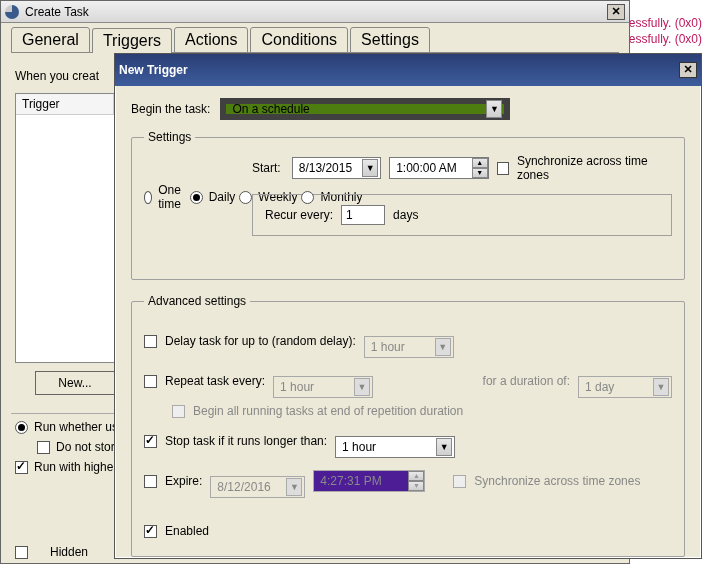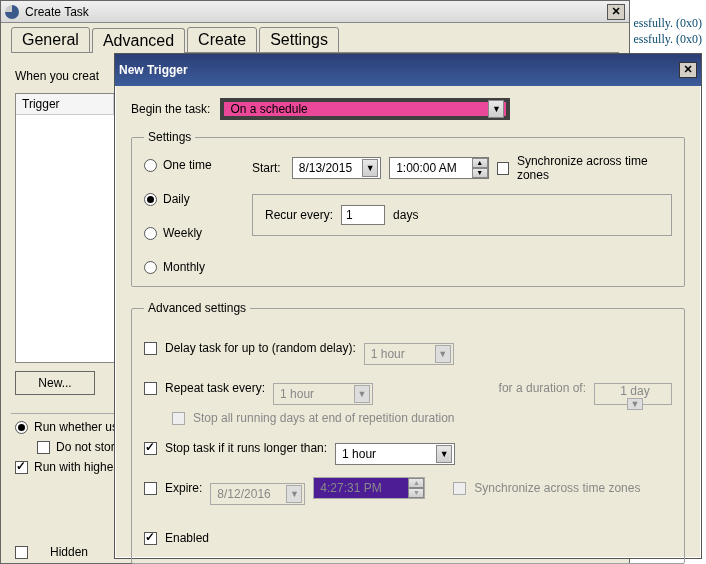--- a/index.html
+++ b/index.html
@@ -12,23 +12,22 @@
     height: 564px;
     position: relative;
     overflow: hidden;
   }
 
   
   .bg-text {
     position: absolute;
     right: 4px;
     font-size: 12px;
-    color: #0c4a6e;
+    color: #be185d;
     pointer-events: none;
-    font-family: Liberation Serif, serif;
   }
   .bg-text.t1 { top: 16px; }
   .bg-text.t2 { top: 32px; }
 
   
   .ct-window {
     position: absolute;
     top: 0; left: 0;
     width: 630px;
     height: 564px;
@@ -105,21 +104,21 @@
   .ct-trigger-grid .hdr {
     background: #f5f5f5;
     border-bottom: 1px solid #ccc;
     border-right: 1px solid #ccc;
     padding: 3px 6px;
     font-size: 12px;
   }
   .ct-newbtn-wrap {
     margin-top: 8px;
     display: flex;
-    justify-content: flex-start;
+    justify-content: flex-end;
     width: 100px;
   }
   .ct-newbtn {
     width: 80px; height: 24px;
     border: 1px solid #666;
     background: #ece9d8;
     font-size: 12px;
     cursor: pointer;
   }
   .ct-divider {
@@ -167,22 +166,22 @@
     font-size:11px; line-height:13px; text-align:center;
     cursor:pointer;
   }
 
   .nt-body { padding: 12px 16px 8px 16px; }
 
   .nt-row { display:flex; align-items:center; gap:10px; margin-bottom:10px; }
   .nt-select {
     flex: none;
     width: 290px; height:22px;
-    border:4px solid #404040;
-    background:#ec4899;
+    border:6px solid #404040;
+    background:#4d7c0f;
     display:flex; align-items:center; justify-content:space-between;
     padding:0 2px 0 6px;
     cursor:pointer;
   }
   .nt-select .arrow {
     width:16px; height:18px;
     background: linear-gradient(#e8e8e8,#cfcfcf);
     border:1px solid #888;
     display:flex; align-items:center; justify-content:center;
     font-size:9px;
@@ -199,21 +198,21 @@
     padding: 0 4px;
     font-size:12px;
     color:#000;
     background: #ece9d8;
   }
 
   .settings-flex { display:flex; gap: 6px; }
   .settings-left {
     width: 90px;
     border-right-width: 0;
-    display:flex; flex-direction:column; gap:20px;
+    display:flex; flex-direction:row; gap:4px;
     padding-top:4px;
   }
   .settings-left label { display:flex; align-items:center; gap:6px; font-size:12px; cursor:pointer;}
   .settings-left input[type=radio] { width:13px; height:13px; appearance:none; border:1px solid #555; border-radius:50%; background:#fff; position:relative; }
   .settings-left input[type=radio]:checked::after { content:''; position:absolute; top:2px; left:2px; width:7px; height:7px; border-radius:50%; background:#000; }
 
   .settings-right { flex:1; display:flex; flex-direction:column; gap:12px; padding-left:6px;}
 
   .start-row { display:flex; align-items:center; gap:8px; flex-wrap: nowrap;}
   .start-row .lbl { width: 34px; }
@@ -302,22 +301,23 @@
 
 <div class="ct-window">
   <div class="ct-titlebar">
     <span class="ti-icon"></span>
     <span class="title">Create Task</span>
     <div class="close">✕</div>
   </div>
 
   <div class="ct-tabs">
     <div class="ct-tab">General</div>
-    <div class="ct-tab active">Advanced</div>
-    <div class="ct-tab">Create</div>
+    <div class="ct-tab active">Triggers</div>
+    <div class="ct-tab">Actions</div>
+    <div class="ct-tab">Conditions</div>
     <div class="ct-tab">Settings</div>
   </div>
   <div class="ct-tabline"></div>
 
   <div class="ct-body">
     <div class="ct-intro">When you creat</div>
 
     <div class="ct-trigger-grid">
       <div class="hdr">Trigger</div>
     </div>
@@ -432,29 +432,29 @@
 
       <div class="adv-row">
         <input type="checkbox" class="chk" style="">
         <span>Repeat task every:</span>
         <div class="dd-input disabled" style="width:100px;">
           <span class="disabled">1 hour</span>
           <span class="arrow">▼</span>
         </div>
         <span style="flex:1"></span>
         <span class="disabled">for a duration of:</span>
-        <div class="dd-input disabled" style="width:78px;flex-direction:column;">
+        <div class="dd-input disabled" style="width:94px;">
           <span class="disabled">1 day</span>
           <span class="arrow">▼</span>
         </div>
       </div>
 
       <div class="adv-row adv-indent">
         <input type="checkbox" class="chk" disabled="" style="">
-        <span class="disabled">Stop all running days at end of repetition duration</span>
+        <span class="disabled">Begin all running tasks at end of repetition duration</span>
       </div>
 
       <div class="adv-row">
         <input type="checkbox" class="chk" checked="" style="">
         <span>Stop task if it runs longer than:</span>
         <div class="dd-input" style="width:120px;">
           <span>1 hour</span>
           <span class="arrow">▼</span>
         </div>
       </div>

